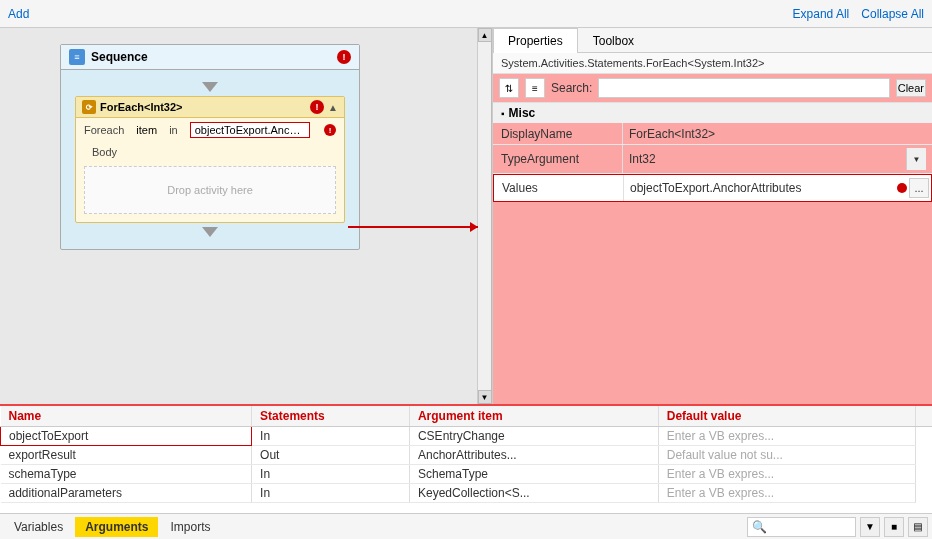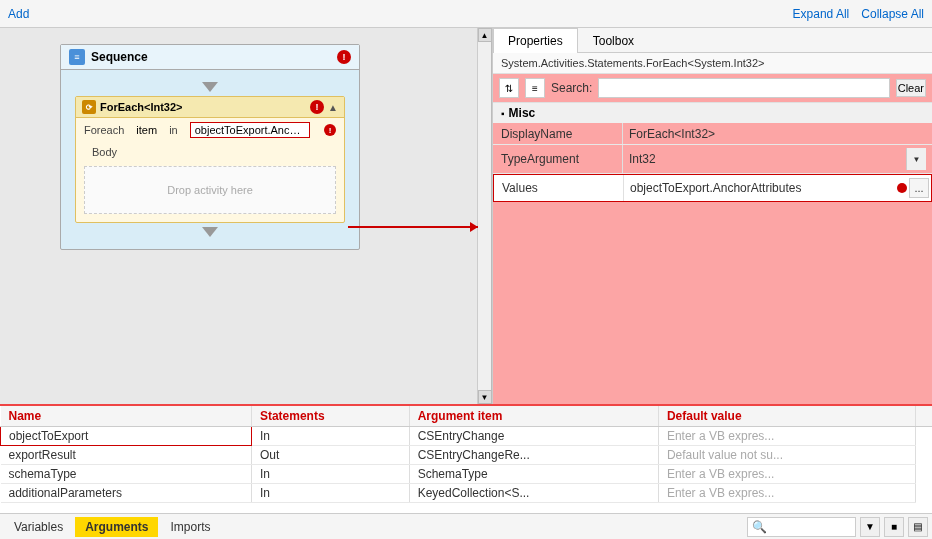--- a/index.html
+++ b/index.html
@@ -659,21 +659,21 @@
       <tbody id="table-body">
       <tr>
             <td style="border: 1.5px solid rgb(204, 0, 0);">objectToExport</td>
             <td>In</td>
             <td>CSEntryChange</td>
             <td style="color: rgb(170, 170, 170);">Enter a VB expres...</td>
           </tr>
           <tr>
             <td>exportResult</td>
             <td>Out</td>
-            <td>CSEntryChangeRe...</td>
+            <td>AnchorAttributes...</td>
             <td style="color: rgb(170, 170, 170);">Default value not su...</td>
           </tr>
           <tr>
             <td>schemaType</td>
             <td>In</td>
             <td>SchemaType</td>
             <td style="color: rgb(170, 170, 170);">Enter a VB expres...</td>
           </tr>
           <tr>
             <td>additionalParameters</td>

